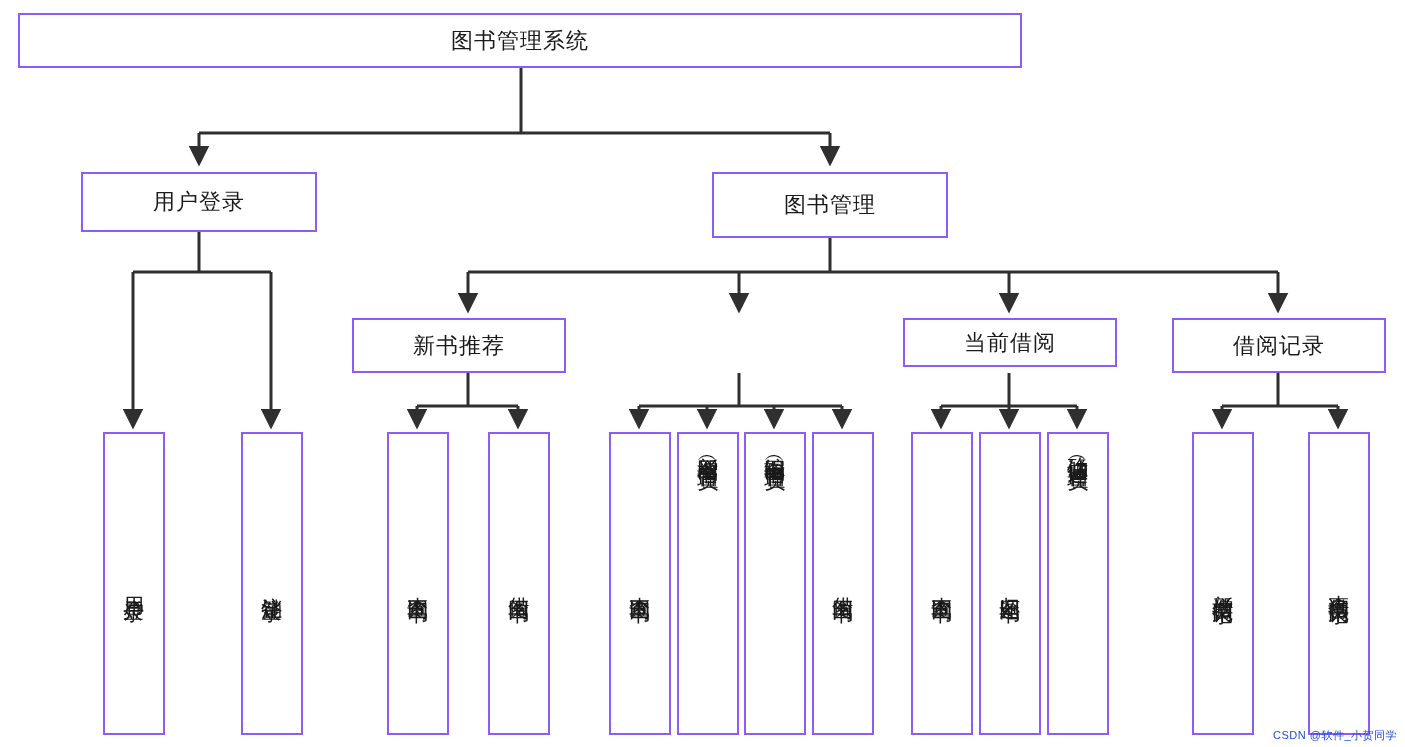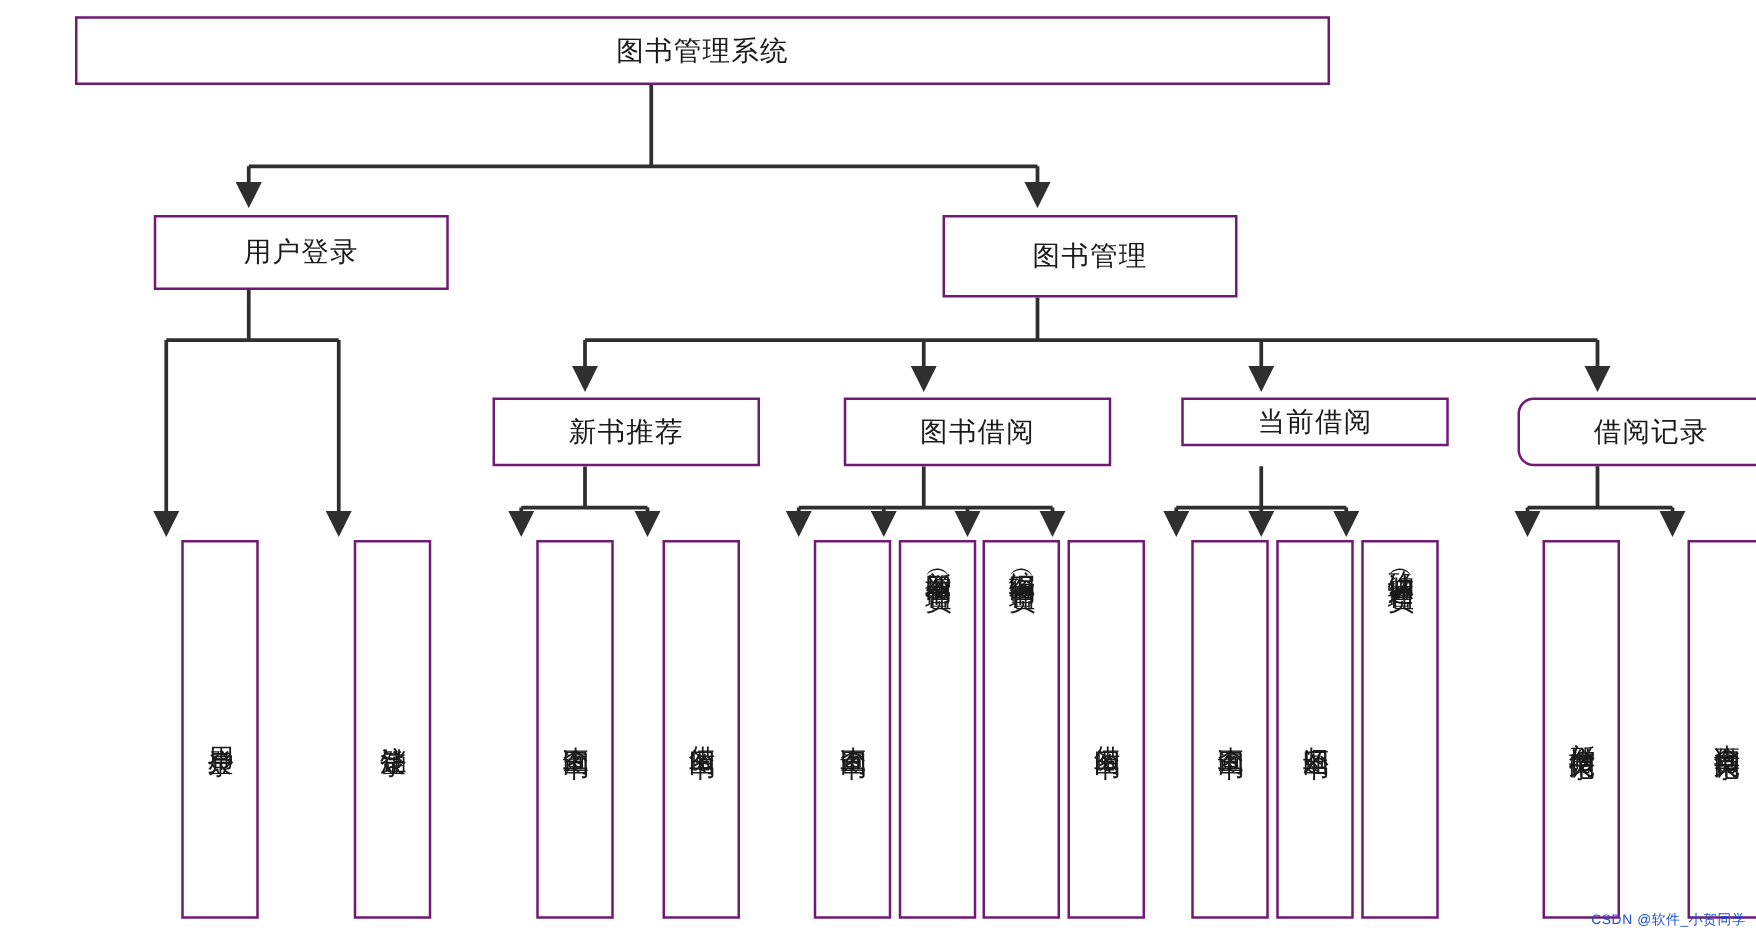--- a/index.html
+++ b/index.html
@@ -22,26 +22,25 @@
     position: absolute;
     left: 0;
     top: 0;
     width: 1405px;
     height: 747px;
   }
   .node {
     position: absolute;
     box-sizing: border-box;
     background: #ffffff;
-    border: 2px solid #701a75;
+    border: 2px solid #8b5cf6;
     display: flex;
     align-items: center;
     justify-content: center;
     color: #1a1a1a;
-    margin-left: 42px;
   }
   .node.horiz {
     font-size: 22px;
     letter-spacing: 1px;
   }
   .node.vert {
     font-size: 21px;
     padding-top: 6px;
     padding-bottom: 6px;
     align-items: flex-start;
@@ -136,27 +135,24 @@
   <div class="node horiz" style="left:81px; top:172px; width:236px; height:60px;">
     <span class="hlabel">用户登录</span>
   </div>
   <div class="node horiz" style="left:712px; top:172px; width:236px; height:66px;">
     <span class="hlabel">图书管理</span>
   </div>
 
   <div class="node horiz" style="left:352px; top:318px; width:214px; height:55px;">
     <span class="hlabel">新书推荐</span>
   </div>
-  <div class="node horiz" style="left:633px; top:318px; width:214px; height:55px;">
-    <span class="hlabel">图书借阅</span>
-  </div>
-  <div class="node horiz" style="left:903px; top:318px; width:214px; height:39px;">
+  <div class="node horiz" style="left:903px; top:318px; width:214px; height:49px;">
     <span class="hlabel">当前借阅</span>
   </div>
-  <div class="node horiz" style="left:1172px; top:318px; width:214px; height:55px;border-radius:13px;">
+  <div class="node horiz" style="left:1172px; top:318px; width:214px; height:55px;">
     <span class="hlabel">借阅记录</span>
   </div>
 
   <div class="node vert center" style="left:103px; top:432px; width:62px; height:303px;">
     <span class="vlabel">用户登录</span>
   </div>
   <div class="node vert center" style="left:241px; top:432px; width:62px; height:303px;">
     <span class="vlabel">注销登录</span>
   </div>
 

